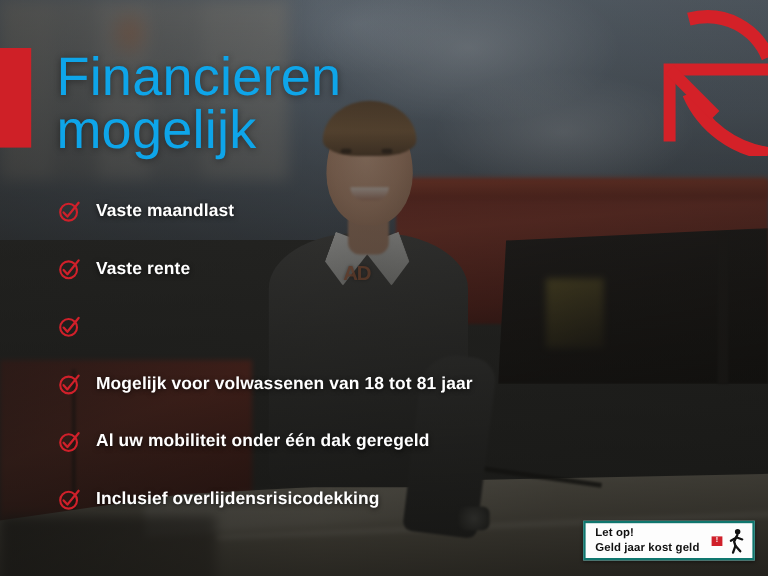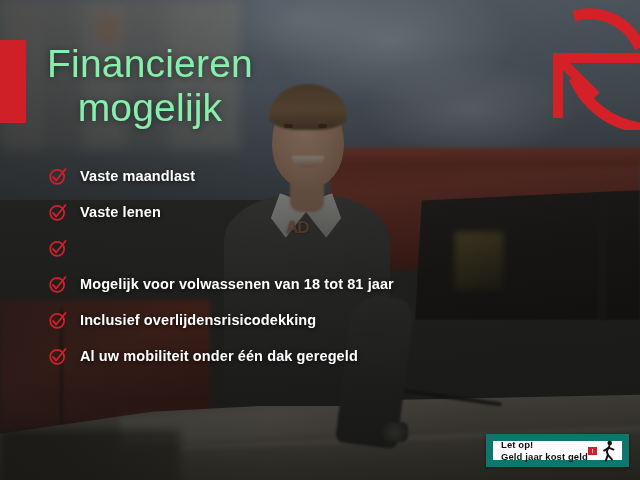--- a/index.html
+++ b/index.html
@@ -184,48 +184,47 @@
   
   .red-block {
     position:absolute; left:0; top:40px; width:26px; height:83px;
     background:#cf2027;
   }
   .corner-mark { position:absolute; right:0; top:0; width:96px; height:130px; }
 
   
   .headline {
     position:absolute; left:47px; top:42px;
-    color:#86efac; font-size:39px; line-height:44px;
+    color:#0ea5e9; font-size:45px; line-height:44px;
     font-weight:300; letter-spacing:.2px;
     text-shadow:0 1px 6px rgba(0,0,0,.45);
     white-space:pre-line;
-    text-align:center;
   }
 
   .bullets {
     position:absolute; left:48px; top:160px;
-    display:flex; flex-direction:column; gap:4px;
+    display:flex; flex-direction:column; gap:16px;
     list-style:none;
   }
   .bullet {
     display:flex; align-items:center; gap:12px;
     height:32px;
   }
   .bullet-icon { width:20px; height:20px; flex:0 0 20px; display:block; }
   .bullet-label {
     color:#ffffff; font-size:14.5px; font-weight:600;
     letter-spacing:.1px; white-space:nowrap;
     text-shadow:0 1px 4px rgba(0,0,0,.7);
   }
 
   
   .warning-badge {
     position:absolute; left:486px; top:434px;
     width:143px; height:33px; background:#fdfdfd;
-    border:7px solid #0f766e;
+    border:2px solid #0f766e;
     display:flex; align-items:center; padding:0 5px 0 8px;
     box-shadow:0 1px 3px rgba(0,0,0,.45);
   }
   .warning-text {
     display:flex; flex-direction:column; justify-content:center;
     color:#101010; font-size:9.5px; font-weight:700; line-height:11.5px;
     letter-spacing:.1px; flex:1;
   }
   .warning-icons { display:flex; align-items:center; gap:1px; }
   .warning-flag {
@@ -295,48 +294,48 @@
         <circle cx="11" cy="13" r="8.4" fill="none" stroke="#d0202a" stroke-width="2.1"></circle>
         <path d="M6 13.2 L9.8 17.4 L21 3.6" fill="none" stroke="#d0202a" stroke-width="2.3" stroke-linecap="round" stroke-linejoin="round"></path>
       </svg>
       <span class="bullet-label">Vaste maandlast</span>
     </li>
     <li class="bullet">
       <svg class="bullet-icon" viewBox="0 0 24 24">
         <circle cx="11" cy="13" r="8.4" fill="none" stroke="#d0202a" stroke-width="2.1"></circle>
         <path d="M6 13.2 L9.8 17.4 L21 3.6" fill="none" stroke="#d0202a" stroke-width="2.3" stroke-linecap="round" stroke-linejoin="round"></path>
       </svg>
-      <span class="bullet-label">Vaste lenen</span>
+      <span class="bullet-label">Vaste rente</span>
     </li>
     <li class="bullet">
       <svg class="bullet-icon" viewBox="0 0 24 24">
         <circle cx="11" cy="13" r="8.4" fill="none" stroke="#d0202a" stroke-width="2.1"></circle>
         <path d="M6 13.2 L9.8 17.4 L21 3.6" fill="none" stroke="#d0202a" stroke-width="2.3" stroke-linecap="round" stroke-linejoin="round"></path>
       </svg>
     </li>
     <li class="bullet">
       <svg class="bullet-icon" viewBox="0 0 24 24">
         <circle cx="11" cy="13" r="8.4" fill="none" stroke="#d0202a" stroke-width="2.1"></circle>
         <path d="M6 13.2 L9.8 17.4 L21 3.6" fill="none" stroke="#d0202a" stroke-width="2.3" stroke-linecap="round" stroke-linejoin="round"></path>
       </svg>
       <span class="bullet-label">Mogelijk voor volwassenen van 18 tot 81 jaar</span>
     </li>
     <li class="bullet">
       <svg class="bullet-icon" viewBox="0 0 24 24">
         <circle cx="11" cy="13" r="8.4" fill="none" stroke="#d0202a" stroke-width="2.1"></circle>
         <path d="M6 13.2 L9.8 17.4 L21 3.6" fill="none" stroke="#d0202a" stroke-width="2.3" stroke-linecap="round" stroke-linejoin="round"></path>
       </svg>
+      <span class="bullet-label">Al uw mobiliteit onder één dak geregeld</span>
+    </li>
+    <li class="bullet">
+      <svg class="bullet-icon" viewBox="0 0 24 24">
+        <circle cx="11" cy="13" r="8.4" fill="none" stroke="#d0202a" stroke-width="2.1"></circle>
+        <path d="M6 13.2 L9.8 17.4 L21 3.6" fill="none" stroke="#d0202a" stroke-width="2.3" stroke-linecap="round" stroke-linejoin="round"></path>
+      </svg>
       <span class="bullet-label">Inclusief overlijdensrisicodekking</span>
-    </li>
-    <li class="bullet">
-      <svg class="bullet-icon" viewBox="0 0 24 24">
-        <circle cx="11" cy="13" r="8.4" fill="none" stroke="#d0202a" stroke-width="2.1"></circle>
-        <path d="M6 13.2 L9.8 17.4 L21 3.6" fill="none" stroke="#d0202a" stroke-width="2.3" stroke-linecap="round" stroke-linejoin="round"></path>
-      </svg>
-      <span class="bullet-label">Al uw mobiliteit onder één dak geregeld</span>
     </li>
   </ul>
 
   <div class="warning-badge">
     <div class="warning-text">
       <span>Let op!</span>
       <span>Geld jaar kost geld</span>
     </div>
     <div class="warning-icons">
       <span class="warning-flag">!</span>

